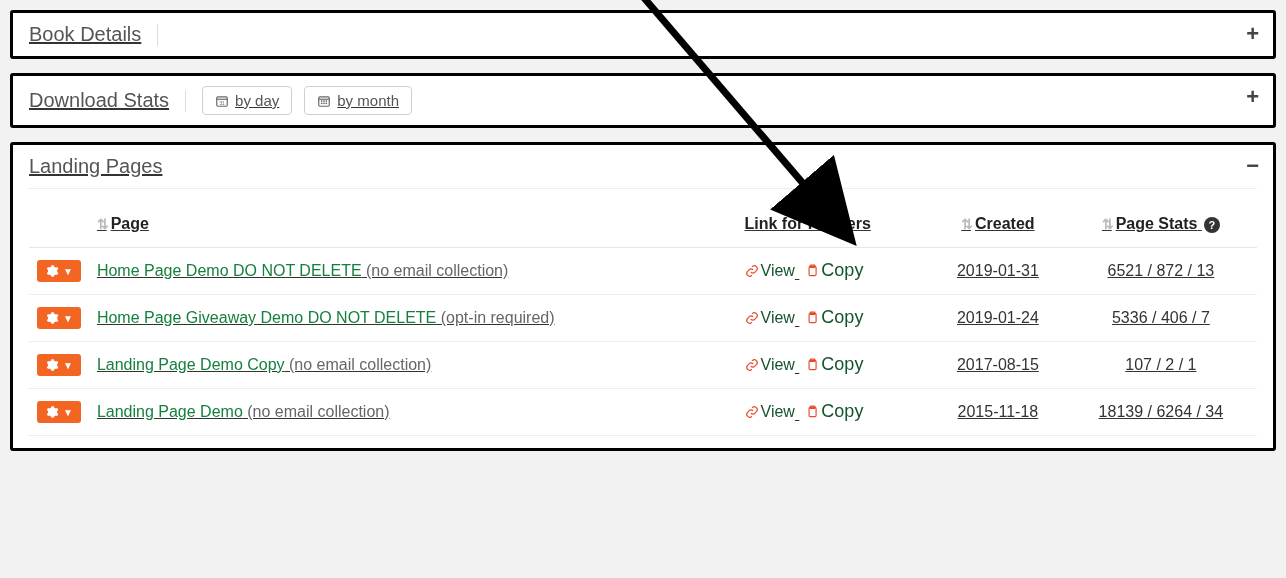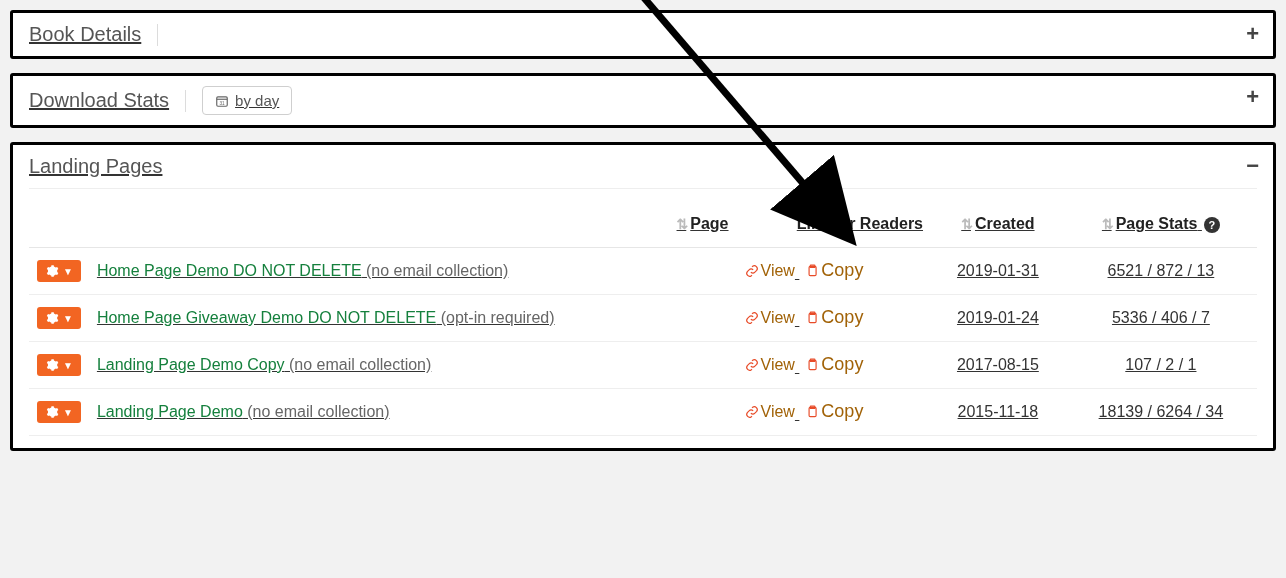--- a/index.html
+++ b/index.html
@@ -64,21 +64,21 @@
   hr.sep {
     border: none;
     border-top: 1px solid #eee;
     margin: 0 0 12px 0;
   }
   table.landing {
     width: 100%;
     border-collapse: collapse;
   }
   table.landing th {
-    text-align: right;
+    text-align: left;
     font-size: 16px;
     font-weight: 700;
     color: #222;
     padding: 14px 8px;
     border-bottom: 1px solid #e6e6e6;
     white-space: nowrap;
   }
   table.landing th.col-created, table.landing th.col-stats { text-align: center; }
   table.landing td {
     padding: 12px 8px;
@@ -107,21 +107,21 @@
   .gear-btn svg { fill: #fff; }
   .link-red {
     color: #15803d;
     text-decoration: none;
     cursor: pointer;
   }
   .note-gray {
     color: #666;
   }
   .view-link, .copy-link {
-    color: #a16207;
+    color: #14532d;
     display: inline-flex;
     align-items: center;
     gap: 2px;
     cursor: pointer;
     text-decoration: none;
   }
   .copy-link { font-size: 18px; margin-left: 6px; }
   .help-icon {
     display: inline-block;
     width: 16px;
@@ -156,20 +156,33 @@
   <div class="panel-header">
     <span class="panel-title">Download Stats</span>
     <span class="divider"></span>
     <button class="btn-outline">
       <svg class="icon-sm" viewBox="0 0 24 24">
           <rect x="3" y="5" width="18" height="16" rx="2" fill="none" stroke="#666" stroke-width="2"></rect>
           <line x1="3" y1="9" x2="21" y2="9" stroke="#666" stroke-width="2"></line>
           <text x="12" y="18" font-size="8" text-anchor="middle" fill="#666">31</text>
         </svg>
       <span>by day</span>
+    </button>
+    <button class="btn-outline">
+      <svg class="icon-sm" viewBox="0 0 24 24">
+          <rect x="3" y="5" width="18" height="16" rx="2" fill="none" stroke="#666" stroke-width="2"></rect>
+          <line x1="3" y1="9" x2="21" y2="9" stroke="#666" stroke-width="2"></line>
+          <line x1="8" y1="12" x2="8" y2="12" stroke="#666" stroke-width="3" stroke-linecap="round"></line>
+          <line x1="12" y1="12" x2="12" y2="12" stroke="#666" stroke-width="3" stroke-linecap="round"></line>
+          <line x1="16" y1="12" x2="16" y2="12" stroke="#666" stroke-width="3" stroke-linecap="round"></line>
+          <line x1="8" y1="16" x2="8" y2="16" stroke="#666" stroke-width="3" stroke-linecap="round"></line>
+          <line x1="12" y1="16" x2="12" y2="16" stroke="#666" stroke-width="3" stroke-linecap="round"></line>
+          <line x1="16" y1="16" x2="16" y2="16" stroke="#666" stroke-width="3" stroke-linecap="round"></line>
+        </svg>
+      <span>by month</span>
     </button>
   </div>
   <div class="panel-toggle">+</div>
 </div>
 
 <div class="panel" style="position:relative;">
   <div class="panel-header">
     <span class="panel-title">Landing Pages</span>
   </div>
   <div class="panel-toggle">−</div>

